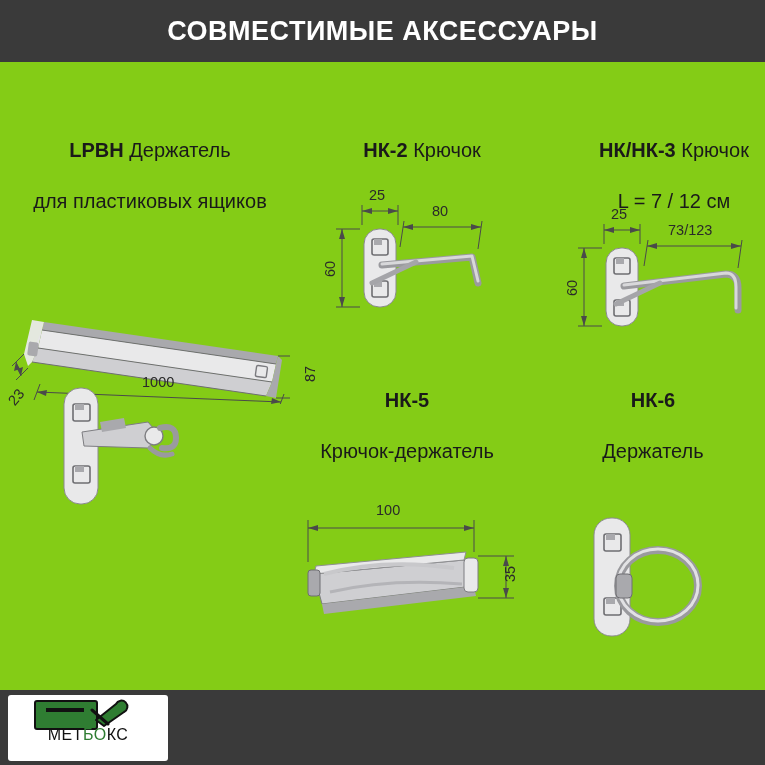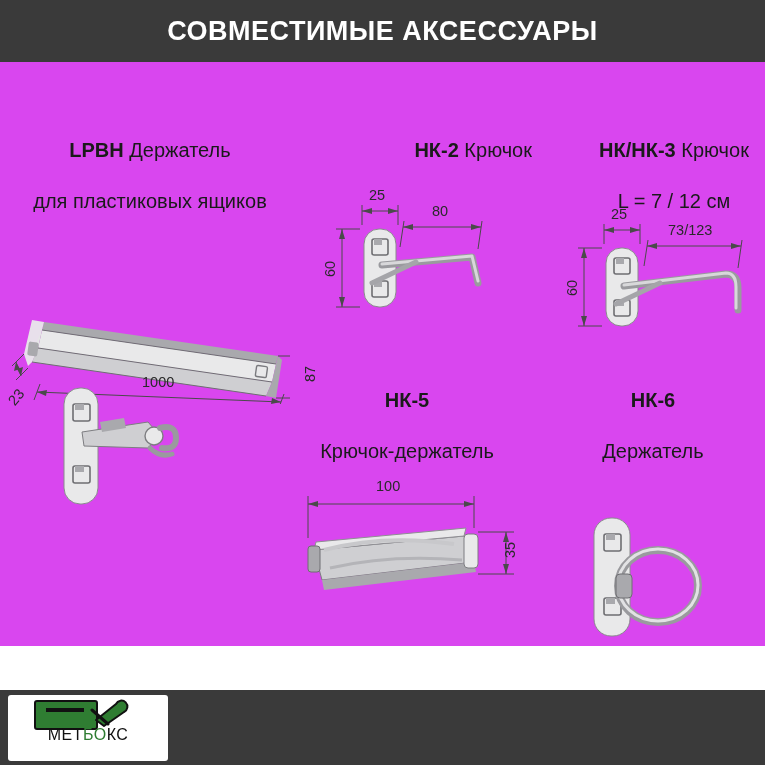--- a/index.html
+++ b/index.html
@@ -9,23 +9,23 @@
   body {
     width: 765px;
     height: 765px;
     background: #ffffff;
     font-family: "Liberation Sans", sans-serif;
     overflow: hidden;
     position: relative;
   }
   .page {
     width: 765px;
-    height: 646px;
+    height: 765px;
     position: relative;
-    background: #d946ef;
+    background: #84cc16;
   }
   
   .header {
     position: absolute;
     left: 0; top: 0;
     width: 765px;
     height: 62px;
     background: #3a3a3a;
     display: flex;
     align-items: center;
@@ -199,21 +199,21 @@
             <polygon points="6,148 4,157 10,155" fill="#4a4a4a" stroke="none"></polygon>
             <polygon points="11,162 13,153 7,155" fill="#4a4a4a" stroke="none"></polygon>
           </g>
         </svg>
         <div class="dim" style="left:132px; top:160px;">1000</div>
         <div class="dim vert" style="left:292px; top:152px;">87</div>
         <div class="dim" style="left:-2px; top:175px; transform:rotate(-50deg);">23</div>
       </div>
     </div>
 
-    <div class="item" style="left:312px; top:50px; width:220px;text-align:right;">
+    <div class="item" style="left:312px; top:50px; width:220px;">
       <div class="item-title">
         <span class="code">НК-2</span><span> Крючок</span>
       </div>
 
       <div class="fig" style="width:220px; height:160px; margin-top:28px;">
         <svg width="220" height="160" viewBox="0 0 220 160">
 
           <g>
             <rect x="52" y="38" width="32" height="78" rx="15" class="metal-l" stroke="#8a8a8e" stroke-width="1"></rect>
             <rect x="60" y="48" width="16" height="16" rx="2" fill="none" stroke="#6e6e72" stroke-width="1.6"></rect>
@@ -340,21 +340,21 @@
         </svg>
       </div>
     </div>
 
     <div class="item" style="left:278px; top:300px; width:258px;">
       <div class="item-title">
         <span class="code">НК-5</span><br>
         <span>Крючок-держатель</span>
       </div>
 
-      <div class="fig" style="width:258px; height:160px; margin-top:20px;">
+      <div class="fig" style="width:258px; height:160px; margin-top:44px;">
         <svg width="258" height="160" viewBox="0 0 258 160">
 
           <g>
             <polygon points="36,66 186,52 196,78 44,96" class="metal-m" stroke="#7d7d81" stroke-width="1"></polygon>
             <polygon points="36,66 186,52 188,44 38,58" class="metal-l" stroke="#8f8f93" stroke-width="1"></polygon>
             <polygon points="44,96 196,78 198,88 46,106" class="metal-d"></polygon>
 
             <path d="M46,66 q60,-16 130,-6" fill="none" stroke="#c8c8cb" stroke-width="4"></path>
             <path d="M52,84 q60,-14 132,-8" fill="none" stroke="#b4b4b8" stroke-width="3"></path>
 

